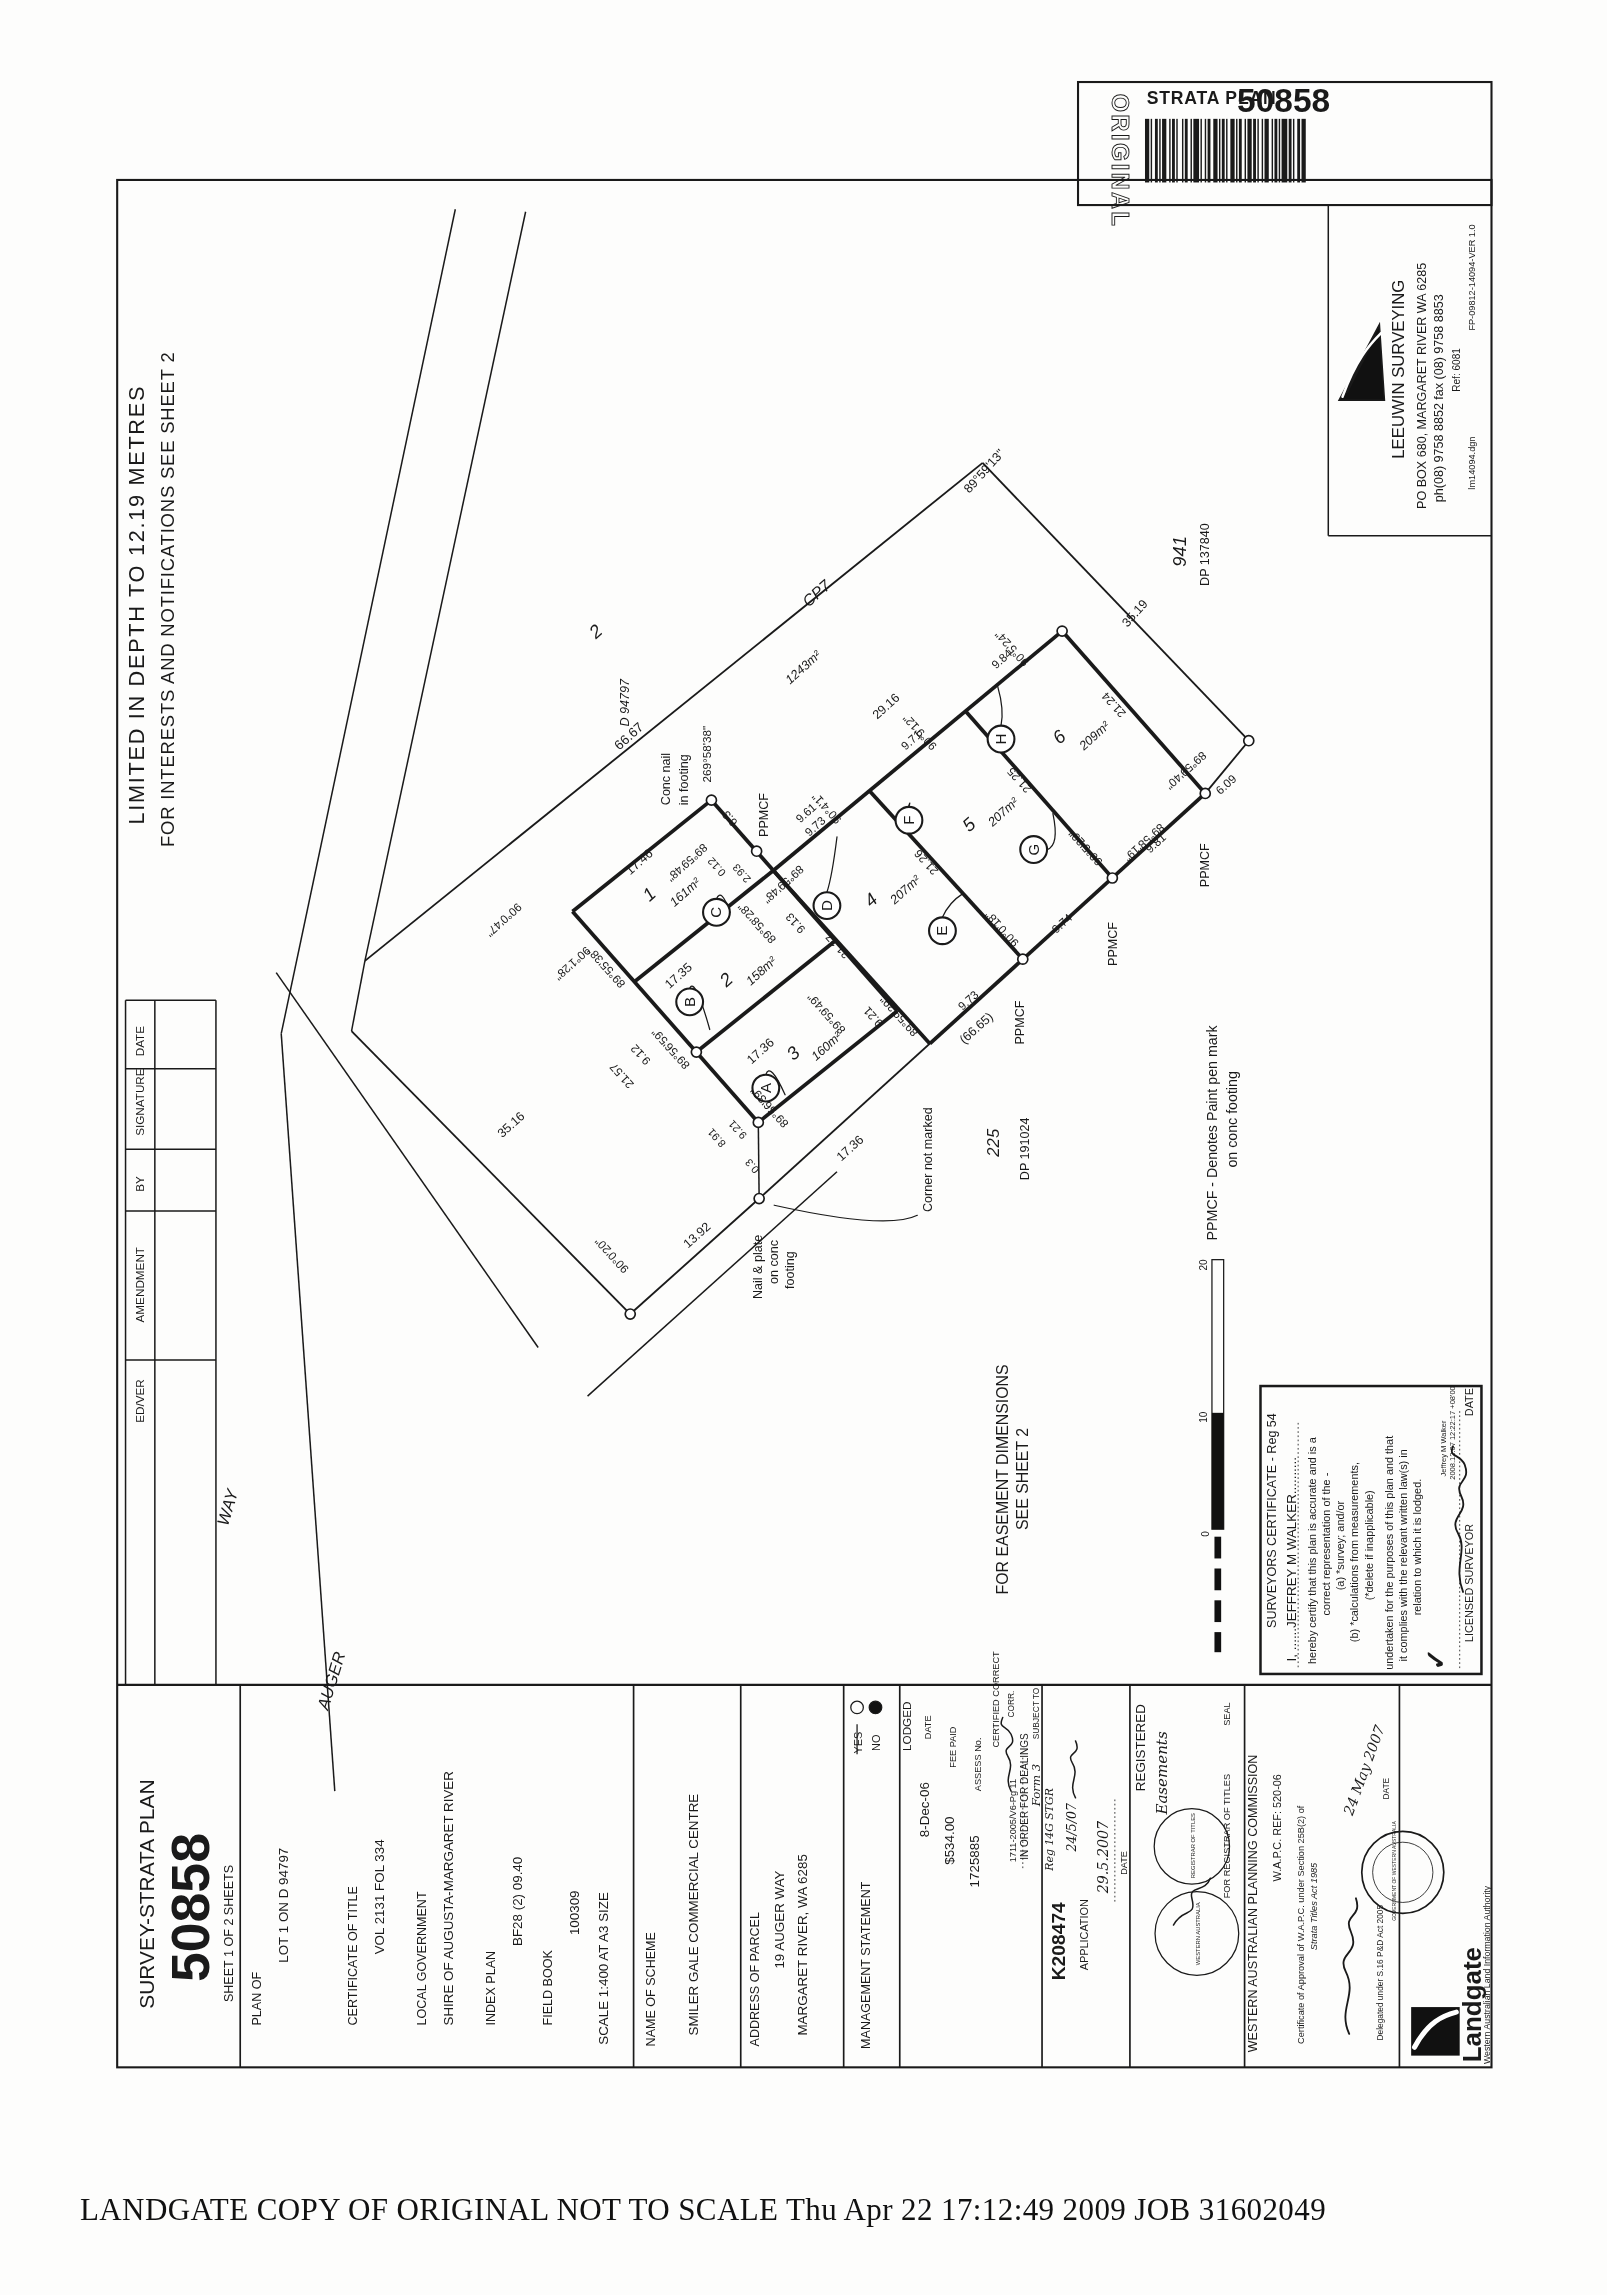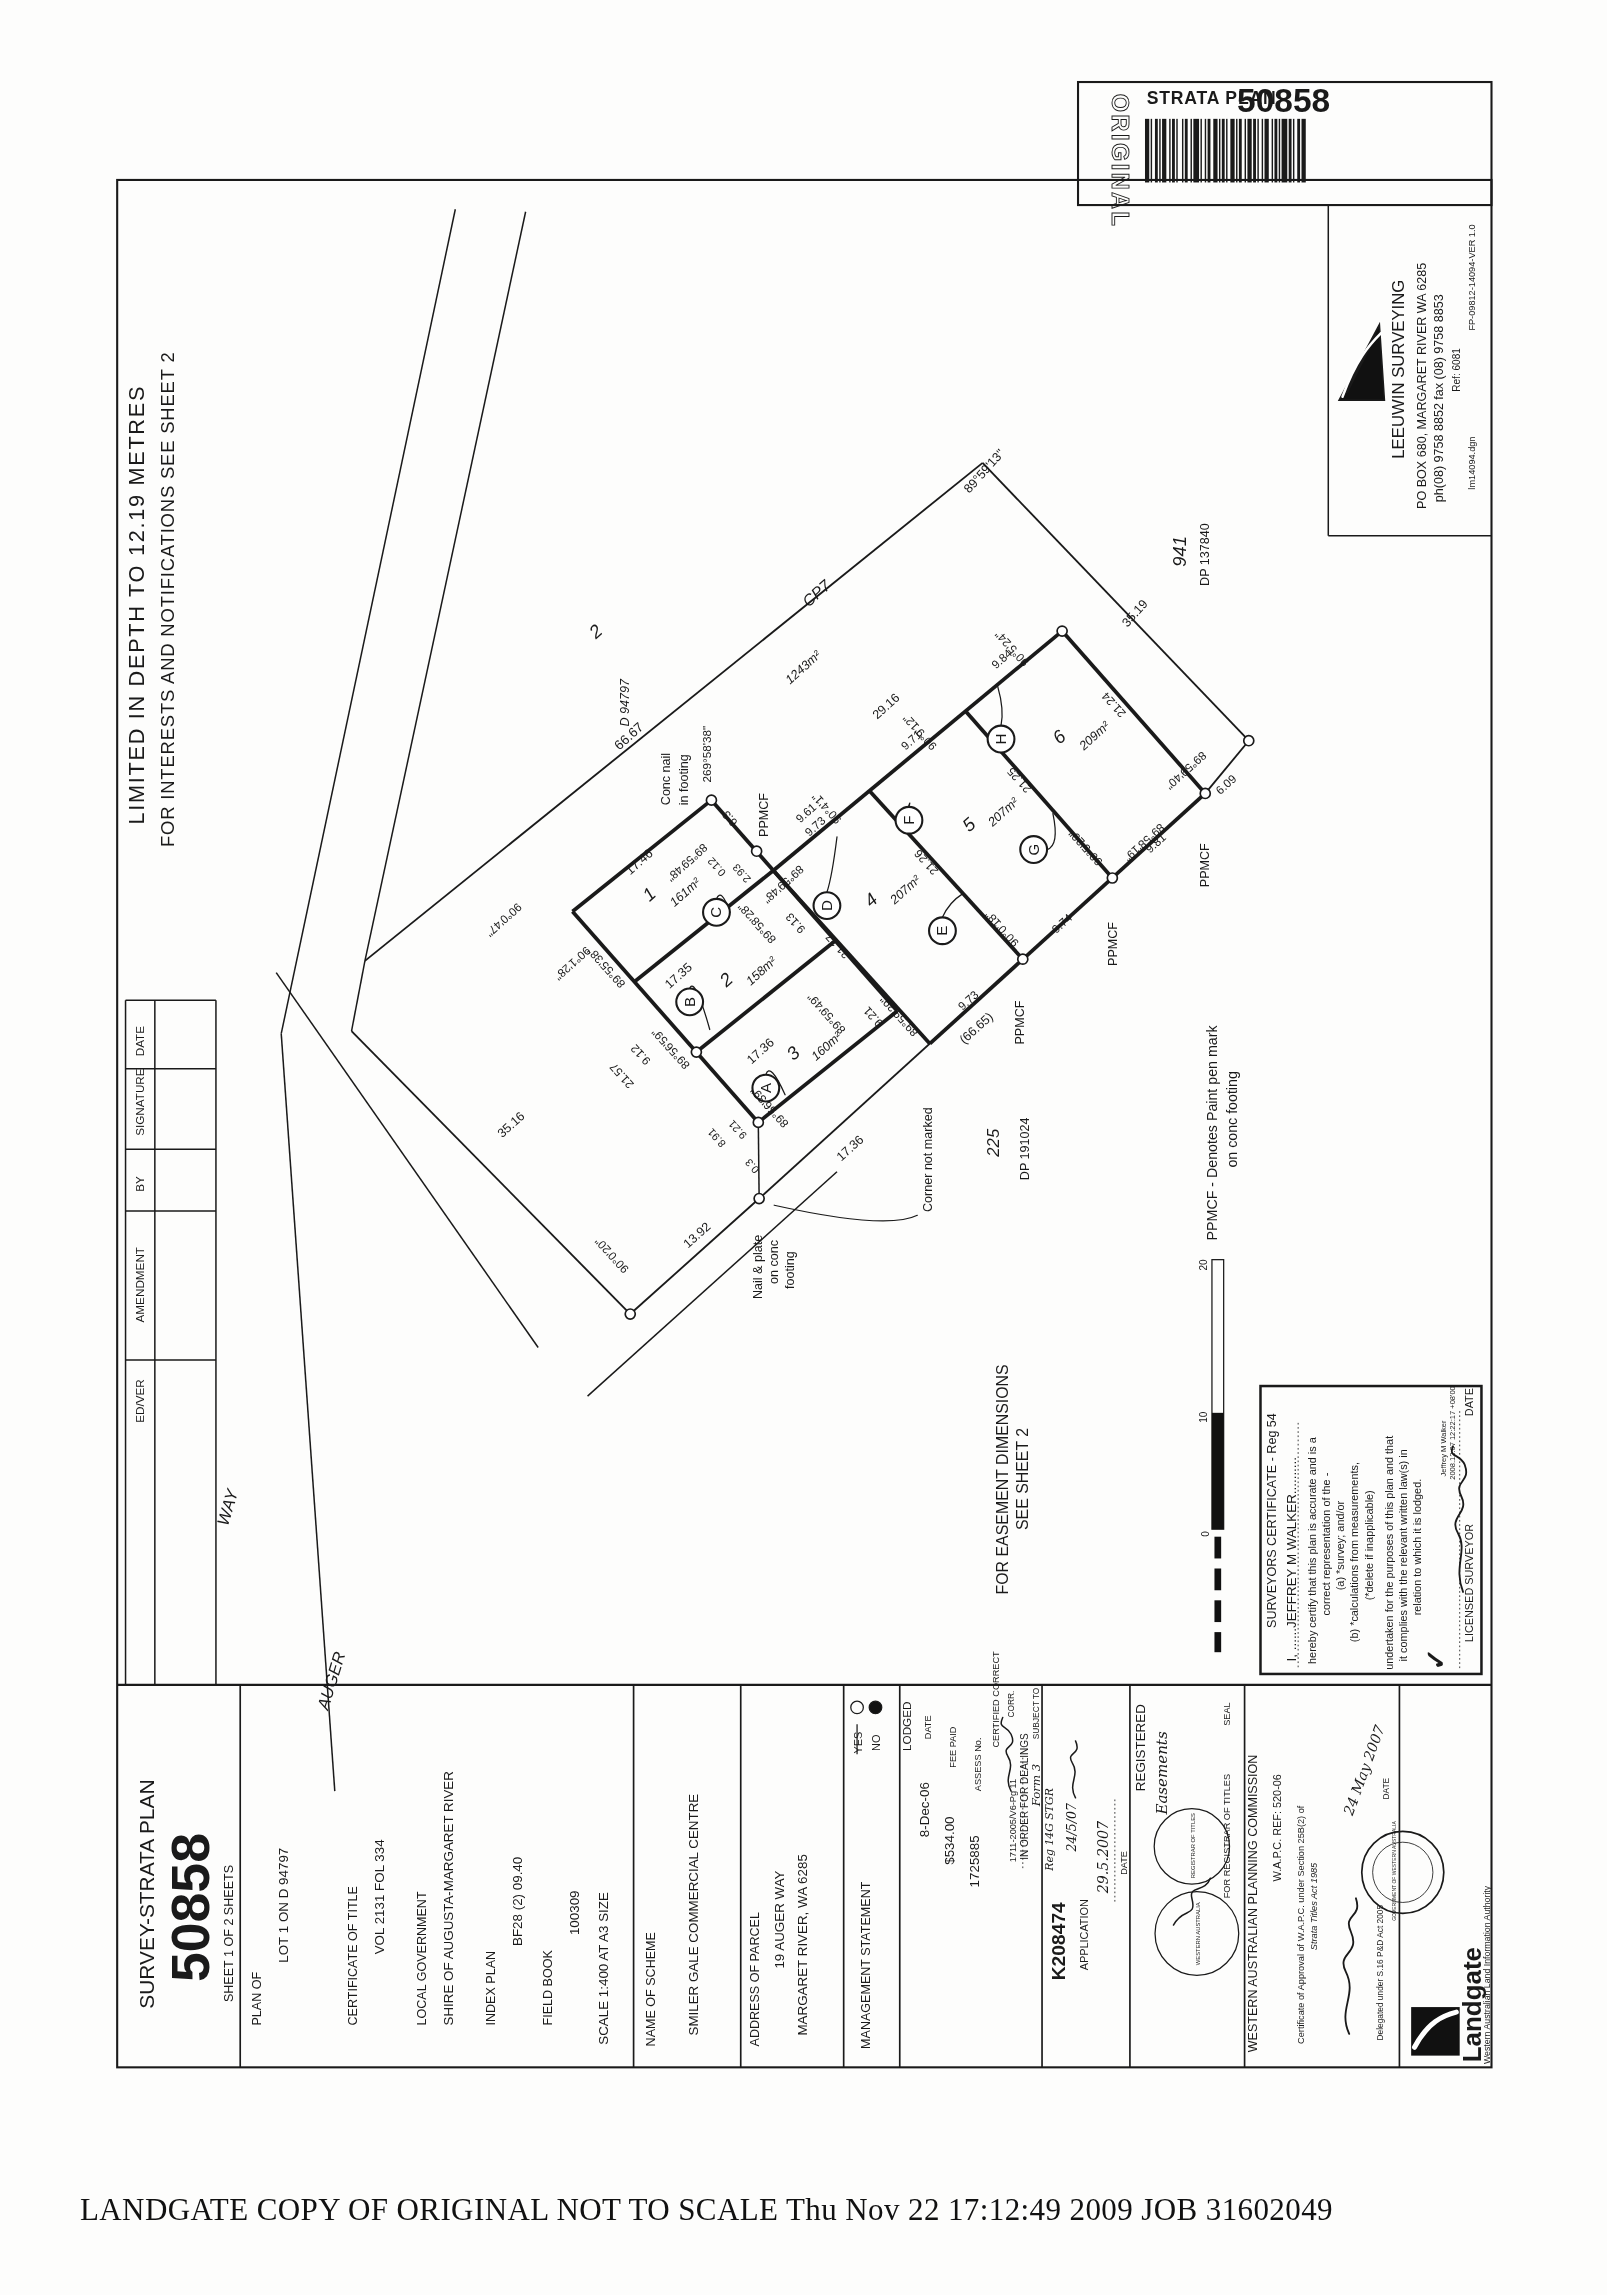--- a/index.html
+++ b/index.html
@@ -335,15 +335,15 @@
       <rect x="1510.8000000000022" y="142" width="5.1" height="76" fill="#1a1a1a"></rect>
       <rect x="1519.3000000000022" y="142" width="1.7" height="76" fill="#1a1a1a"></rect>
       <rect x="1522.7000000000023" y="142" width="3.4" height="76" fill="#1a1a1a"></rect>
       <rect x="1527.8000000000025" y="142" width="1.7" height="76" fill="#1a1a1a"></rect>
       <rect x="1531.2000000000025" y="142" width="6.8" height="76" fill="#1a1a1a"></rect>
       <rect x="1539.7000000000025" y="142" width="3.4" height="76" fill="#1a1a1a"></rect>
       <rect x="1544.8000000000027" y="142" width="1.7" height="76" fill="#1a1a1a"></rect>
       <rect x="1549.9000000000028" y="142" width="3.4" height="76" fill="#1a1a1a"></rect>
       <rect x="1555.000000000003" y="142" width="5.1" height="76" fill="#1a1a1a"></rect>
     </svg>
-  <div id="footer">LANDGATE COPY OF ORIGINAL NOT TO SCALE   Thu Nov 22 17:12:49 2009 JOB 31602049</div>
+  <div id="footer">LANDGATE COPY OF ORIGINAL NOT TO SCALE   Thu Apr 22 17:12:49 2009 JOB 31602049</div>
 </div>
 
 
 </body></html>

